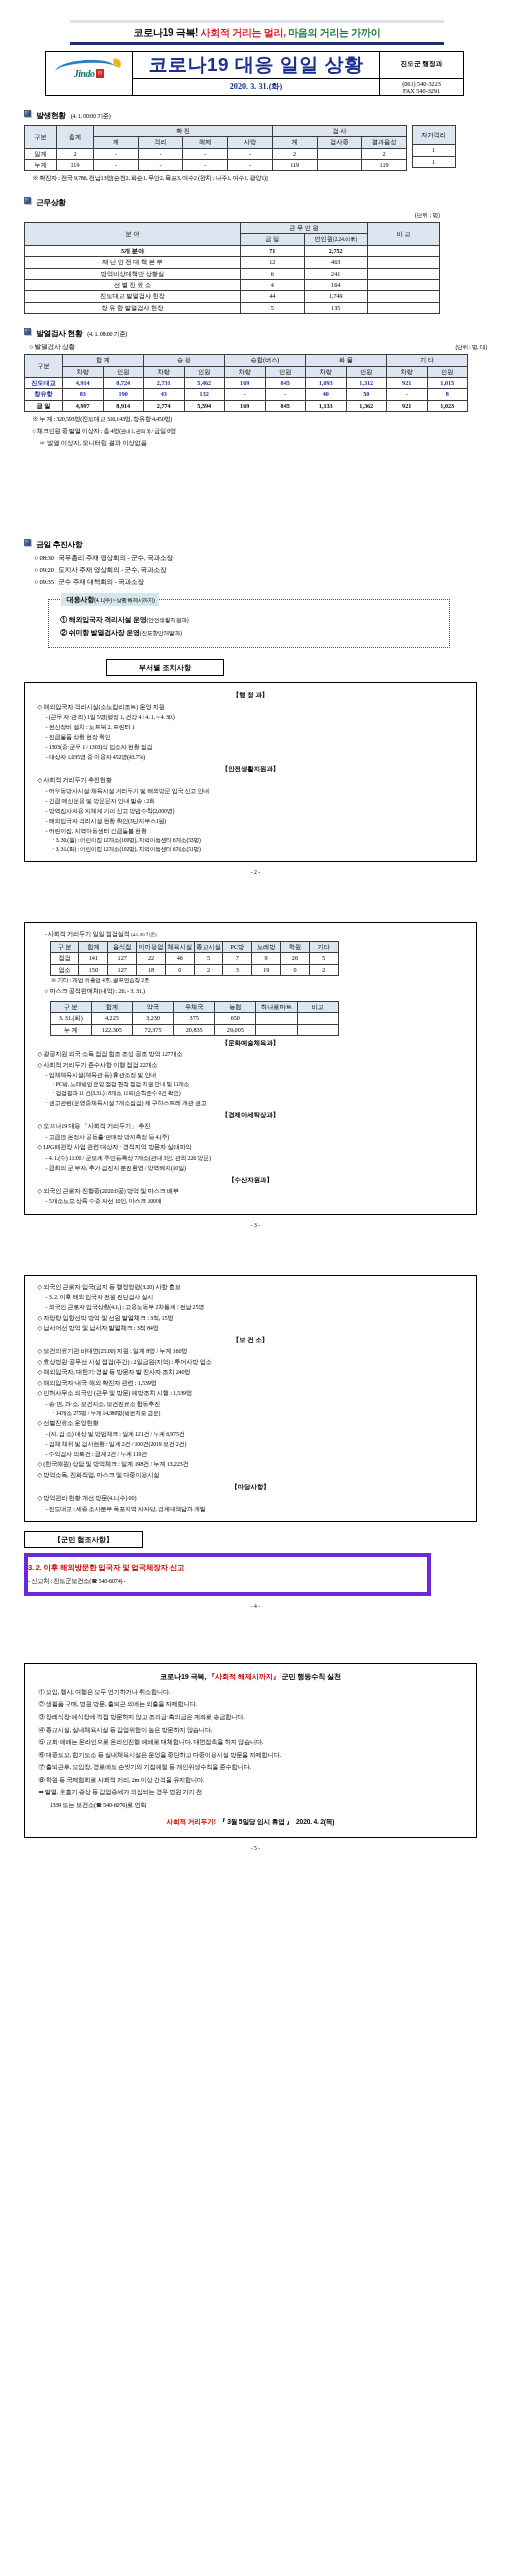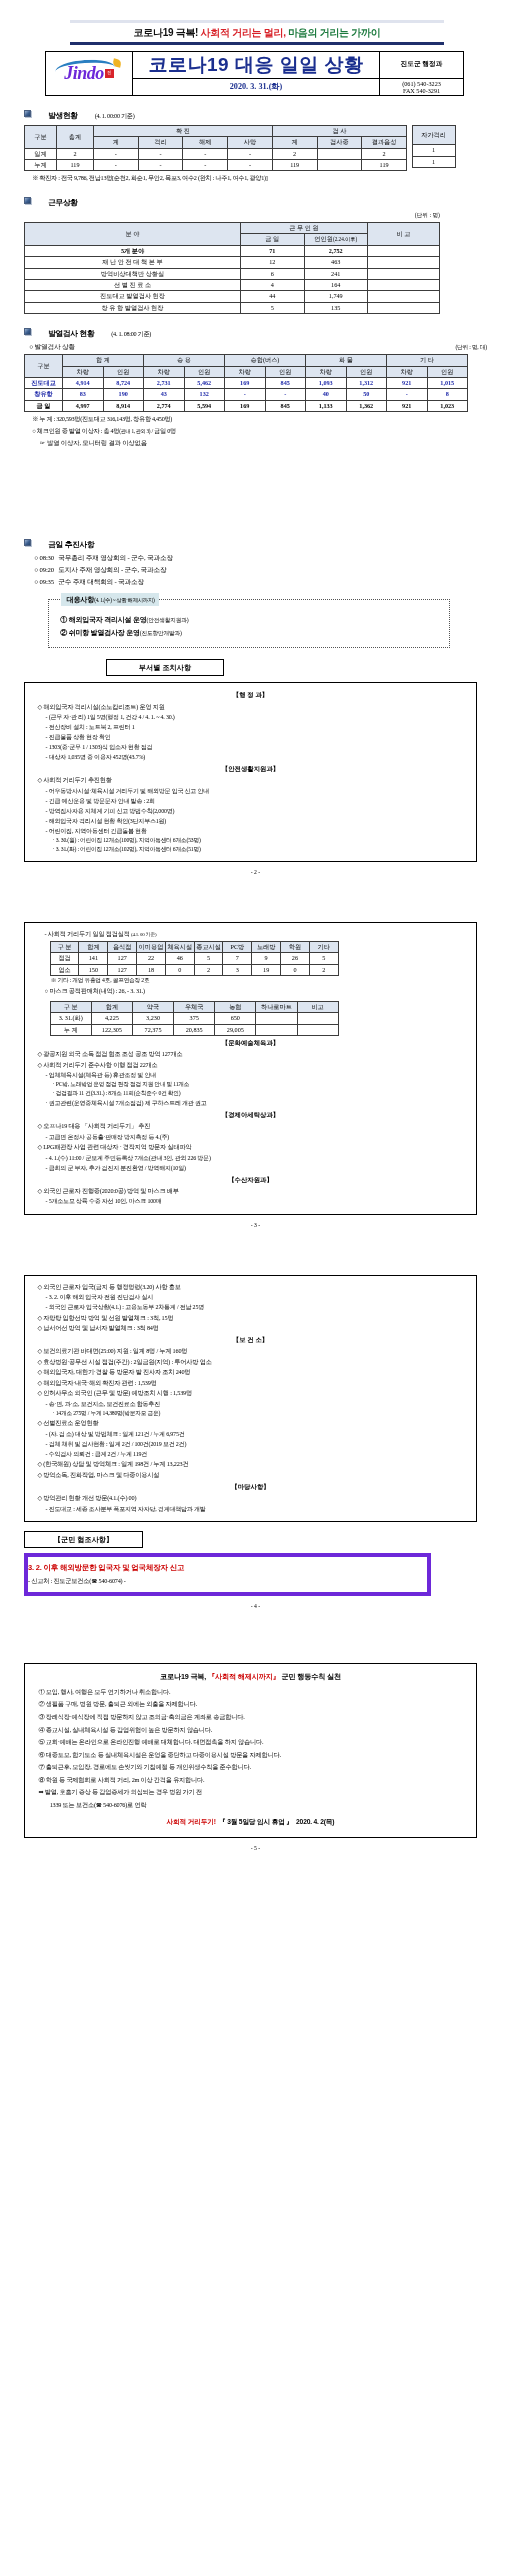--- a/index.html
+++ b/index.html
@@ -61,22 +61,22 @@
   .mh-contact { width: 84px; }
   .logo-box {
     display:flex; align-items:center; justify-content:center;
     height: 36px;
     position: relative;
   }
   .logo-word {
     font-family: "Liberation Serif", serif;
     font-style: italic;
     font-weight: bold;
-    font-size: 18px;
-    color: #6d28d9;
+    font-size: 10px;
+    color: #0f766e;
     letter-spacing: -0.5px;
     position: relative;
     text-align: right;
   }
   .logo-swoosh {
     position: absolute;
     top: 4.1px; left: 9.3px;
     width: 60px; height: 11.3px;
     border-top: 3.1px solid #2a7fc1;
     border-radius: 60% 60% 0 0 / 100% 100% 0 0;
@@ -126,21 +126,21 @@
     border-bottom: 0.5px solid #000;
   }
   .mh-tel { font-size: 6.2px; padding: 1px 0 0 0; }
   .mh-fax { font-size: 6.2px; padding: 0 0 1.5px 0; }
 
   
   .content { margin: 0 24px; }
   .sec-h {
     display: flex;
     align-items: baseline;
-    gap: 17px;
+    gap: 5px;
     margin: 14.4px 0 4.1px 0;
   }
   .sec-icon {
     display:inline-block;
     width: 7.2px; height: 7.2px;
     background: linear-gradient(135deg,#9fb6d4 0%, #3c5e8f 55%, #25456e 100%);
     border: 0.5px solid #4a5f80;
     box-shadow: 1px 1px 0 #b9c4d4;
     position: relative;
     top: -0.5px;

